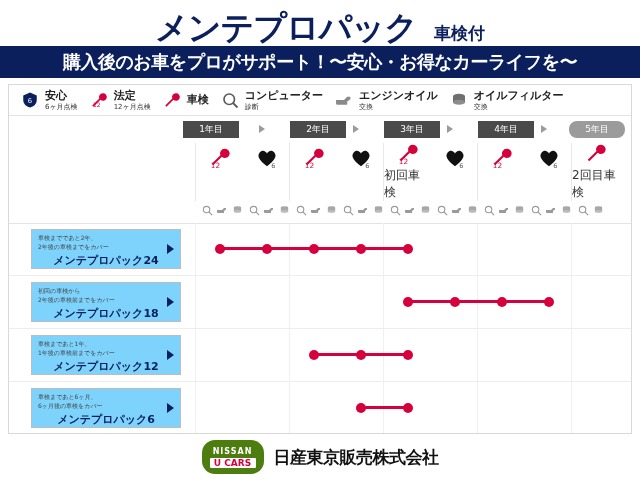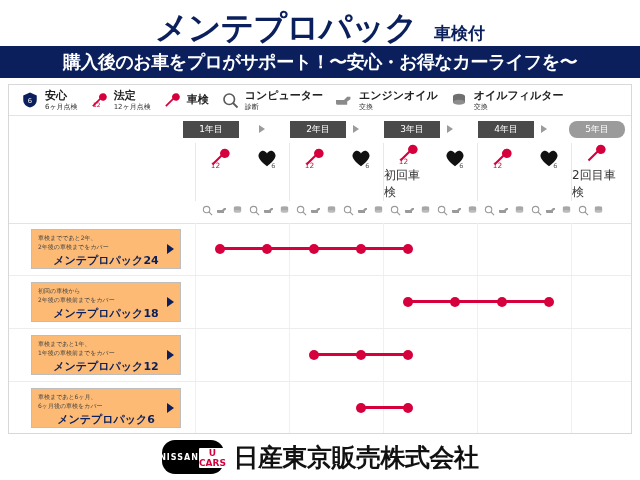--- a/index.html
+++ b/index.html
@@ -91,21 +91,21 @@
   .strip{position:absolute;left:0;top:116px;width:622px;height:22px;border-bottom:1px solid #e3e3e3;}
   .strip-group{position:absolute;top:3px;display:flex;gap:3px;align-items:center;}
   .mini{width:12px;height:12px;display:flex;align-items:center;justify-content:center;}
 
   
   .rows{position:absolute;left:0;top:138px;width:622px;height:210px;}
   .row{position:absolute;left:0;width:622px;height:52px;}
   .rowsep{position:absolute;left:0;width:622px;height:1px;background:#ededed;}
   .label-box{
     position:absolute;left:22px;top:6px;width:150px;height:40px;
-    border:1px solid #bdbdbd;background:#fdba74;box-sizing:border-box;
+    border:1px solid #bdbdbd;background:#7dd3fc;box-sizing:border-box;
     padding:4px 6px;
   }
   .label-small{font-size:6px;color:#444;line-height:1.45;font-family:"DejaVu Sans", sans-serif;}
   .label-main{
     font-size:11px;color:#0a1f5c;font-weight:bold;margin-top:2px;
     text-align:center;font-family:"DejaVu Sans", sans-serif;
   }
   .label-arrow{
     position:absolute;right:6px;top:14px;width:0;height:0;
     border-left:7px solid #0a1f5c;
@@ -120,32 +120,32 @@
 
   
   .colsep{position:absolute;top:0;width:1px;height:210px;background:#f0f0f0;}
 
   
   .footer{
     position:absolute;left:0;top:434px;width:640px;height:46px;
     display:flex;align-items:center;justify-content:center;
   }
   .nissan-logo{
-    width:62px;height:34px;background:#000000;color:#ffffff;
-    display:flex;flex-direction:row;align-items:center;justify-content:center;
+    width:62px;height:34px;background:#4d7c0f;color:#ffffff;
+    display:flex;flex-direction:column;align-items:center;justify-content:center;
     margin-right:10px;border-radius:13px;
   }
   .nissan-logo .n1{font-size:8px;font-weight:bold;letter-spacing:1px;font-family:"DejaVu Sans", sans-serif;}
   .nissan-logo .n2{
     font-size:9px;font-weight:bold;color:#d6003c;background:#ffffff;
     width:46px;text-align:center;margin-top:2px;border-radius:1px;
     font-family:"DejaVu Sans", sans-serif;
   }
   .company{
-    font-size:25px;font-weight:bold;color:#111;letter-spacing:-0.5px;
+    font-size:17px;font-weight:bold;color:#111;letter-spacing:-0.5px;
     font-family:Liberation Mono, monospace;
   }
 </style>
 </head>
 <body>
 
 <div class="page">
 
   <div class="header">
     <div class="title-row">

